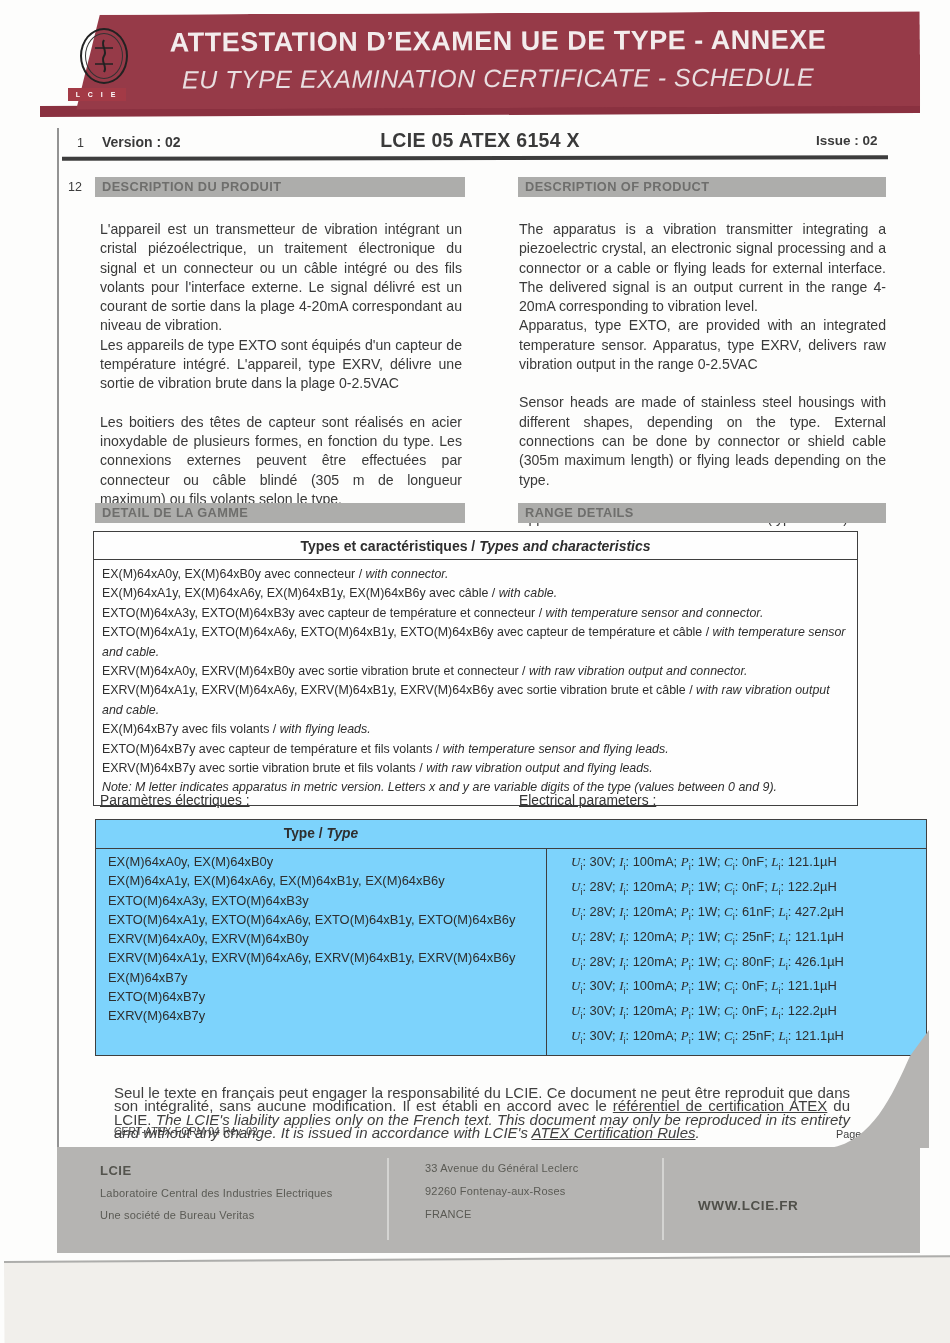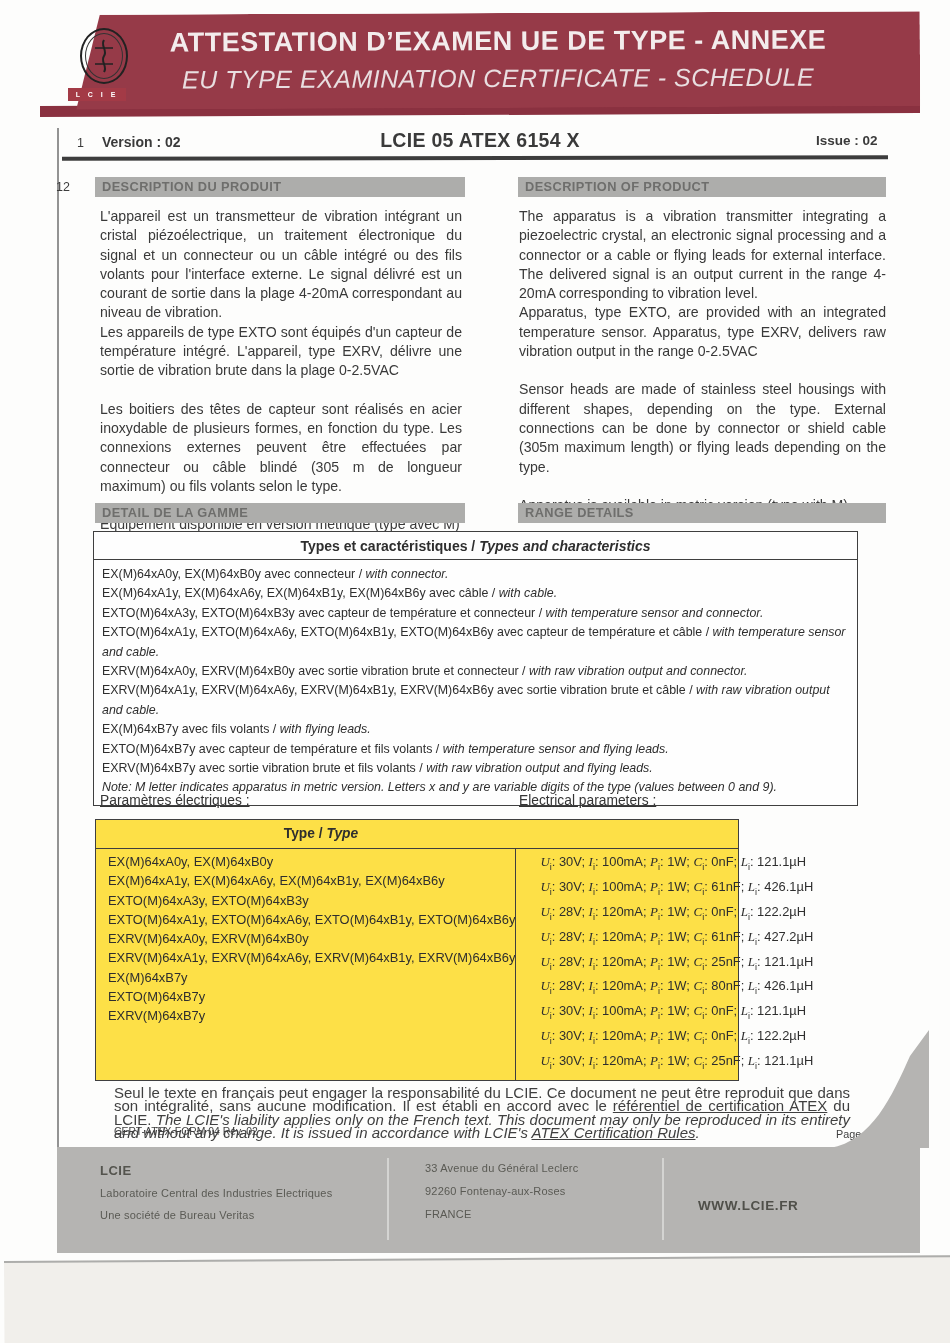--- a/index.html
+++ b/index.html
@@ -31,30 +31,30 @@
   .issue{position:absolute;left:816px;top:133px;font-size:13.5px;font-weight:bold;}
   .hrule{position:absolute;left:62px;top:156px;width:826px;height:4px;background:#3d3d3d;transform:rotate(-0.12deg);}
 
   
   .sec{position:absolute;height:20px;background:#adadab;color:#6e6e6c;font-size:12.8px;font-weight:bold;
        letter-spacing:.4px;line-height:20px;padding-left:7px;box-sizing:border-box;}
 
   
   .col{position:absolute;top:207px;font-size:14.1px;line-height:19.3px;text-align:justify;color:#393939;}
   .col p{margin:0 0 19px 0;}
-  .col p.tight{margin-bottom:0;}
+  .col p.tight{margin-bottom:0;margin-top:13px;}
 
   
   .types-table{position:absolute;left:93px;top:531px;width:765px;border:1.2px solid #3f3f3f;box-sizing:border-box;background:#fefefe;}
   .types-head{height:27px;border-bottom:1.2px solid #3f3f3f;text-align:center;font-size:14px;font-weight:bold;line-height:28px;color:#2e2e2e;}
   .types-body{padding:5px 8px 7px 8px;font-size:12.4px;line-height:19.4px;color:#2e2e2e;}
 
   
   .elec-label{position:absolute;top:793px;font-size:13.8px;text-decoration:underline;color:#333;}
-  .elec-table{position:absolute;left:95px;top:819px;width:644px;border:1.2px solid #3f3f3f;box-sizing:border-box;background:#fde047;}
+  .elec-table{position:absolute;left:95px;top:819px;width:832px;border:1.2px solid #3f3f3f;box-sizing:border-box;background:#7dd3fc;}
   .elec-head{display:flex;height:28px;border-bottom:1.2px solid #3f3f3f;font-size:13.8px;font-weight:bold;color:#2e2e2e;}
   .elec-head .c1{width:450px;text-align:center;line-height:28px;box-sizing:border-box;}
   .elec-head .c2{flex:1;text-align:center;line-height:28px;border-left:1.2px solid #3f3f3f;box-sizing:border-box;}
   .elec-body{display:flex;}
   .elec-body .bc1{width:450px;box-sizing:border-box;padding:3px 0 4px 12px;}
   .elec-body .bc2{flex:1;box-sizing:border-box;border-left:1.2px solid #3f3f3f;padding:3px 0 4px 24px;}
   .elec-row{font-size:12.9px;line-height:19.3px;color:#2e2e2e;white-space:nowrap;}
   .elec-row i{font-family:"Liberation Serif",serif;font-size:13px;}
   .elec-row sub{font-size:9px;}
 
@@ -95,21 +95,21 @@
     </svg>
   </div>
   <div class="logo-bar">L C I E</div>
 
   <div class="margin-no" style="left:77px;top:136px;">1</div>
   <div class="version">Version : 02</div>
   <div class="certno">LCIE 05 ATEX 6154 X</div>
   <div class="issue">Issue : 02</div>
   <div class="hrule"></div>
 
-  <div class="margin-no" style="left:56px;top:180px;">12</div>
+  <div class="margin-no" style="left:68px;top:180px;">12</div>
   <div class="sec" style="left:95px;top:177px;width:370px;">DESCRIPTION DU PRODUIT</div>
   <div class="sec" style="left:518px;top:177px;width:368px;">DESCRIPTION OF PRODUCT</div>
 
   <div class="col" style="left:100px;width:362px;" id="col-fr">
       <p class="tight">L'appareil est un transmetteur de vibration intégrant un cristal piézoélectrique, un traitement électronique du signal et un connecteur ou un câble intégré ou des fils volants pour l'interface externe. Le signal délivré est un courant de sortie dans la plage 4-20mA correspondant au niveau de vibration.</p>
       <p>Les appareils de type EXTO sont équipés d'un capteur de température intégré. L'appareil, type EXRV, délivre une sortie de vibration brute dans la plage 0-2.5VAC</p>
       <p>Les boitiers des têtes de capteur sont réalisés en acier inoxydable de plusieurs formes, en fonction du type. Les connexions externes peuvent être effectuées par connecteur ou câble blindé (305 m de longueur maximum) ou fils volants selon le type.</p>
       <p>Equipement disponible en version métrique (type avec M)</p>
     </div>
   <div class="col" style="left:519px;width:367px;" id="col-en">
@@ -160,21 +160,20 @@
           <div class="elec-row">EXTO(M)64xA3y, EXTO(M)64xB3y</div>
           <div class="elec-row">EXTO(M)64xA1y, EXTO(M)64xA6y, EXTO(M)64xB1y, EXTO(M)64xB6y</div>
           <div class="elec-row">EXRV(M)64xA0y, EXRV(M)64xB0y</div>
           <div class="elec-row">EXRV(M)64xA1y, EXRV(M)64xA6y, EXRV(M)64xB1y, EXRV(M)64xB6y</div>
           <div class="elec-row">EX(M)64xB7y</div>
           <div class="elec-row">EXTO(M)64xB7y</div>
           <div class="elec-row">EXRV(M)64xB7y</div>
         </div>
       <div class="bc2" id="elec-params">
           <div class="elec-row"><i>U</i><sub>i</sub>: 30V; <i>I</i><sub>i</sub>: 100mA; <i>P</i><sub>i</sub>: 1W; <i>C</i><sub>i</sub>: 0nF; <i>L</i><sub>i</sub>: 121.1µH</div>
-          <div class="elec-row"><i>U</i><sub>i</sub>: 30V; <i>I</i><sub>i</sub>: 100mA; <i>P</i><sub>i</sub>: 1W; <i>C</i><sub>i</sub>: 61nF; <i>L</i><sub>i</sub>: 426.1µH</div>
           <div class="elec-row"><i>U</i><sub>i</sub>: 28V; <i>I</i><sub>i</sub>: 120mA; <i>P</i><sub>i</sub>: 1W; <i>C</i><sub>i</sub>: 0nF; <i>L</i><sub>i</sub>: 122.2µH</div>
           <div class="elec-row"><i>U</i><sub>i</sub>: 28V; <i>I</i><sub>i</sub>: 120mA; <i>P</i><sub>i</sub>: 1W; <i>C</i><sub>i</sub>: 61nF; <i>L</i><sub>i</sub>: 427.2µH</div>
           <div class="elec-row"><i>U</i><sub>i</sub>: 28V; <i>I</i><sub>i</sub>: 120mA; <i>P</i><sub>i</sub>: 1W; <i>C</i><sub>i</sub>: 25nF; <i>L</i><sub>i</sub>: 121.1µH</div>
           <div class="elec-row"><i>U</i><sub>i</sub>: 28V; <i>I</i><sub>i</sub>: 120mA; <i>P</i><sub>i</sub>: 1W; <i>C</i><sub>i</sub>: 80nF; <i>L</i><sub>i</sub>: 426.1µH</div>
           <div class="elec-row"><i>U</i><sub>i</sub>: 30V; <i>I</i><sub>i</sub>: 100mA; <i>P</i><sub>i</sub>: 1W; <i>C</i><sub>i</sub>: 0nF; <i>L</i><sub>i</sub>: 121.1µH</div>
           <div class="elec-row"><i>U</i><sub>i</sub>: 30V; <i>I</i><sub>i</sub>: 120mA; <i>P</i><sub>i</sub>: 1W; <i>C</i><sub>i</sub>: 0nF; <i>L</i><sub>i</sub>: 122.2µH</div>
           <div class="elec-row"><i>U</i><sub>i</sub>: 30V; <i>I</i><sub>i</sub>: 120mA; <i>P</i><sub>i</sub>: 1W; <i>C</i><sub>i</sub>: 25nF; <i>L</i><sub>i</sub>: 121.1µH</div>
         </div>
     </div>
   </div>

